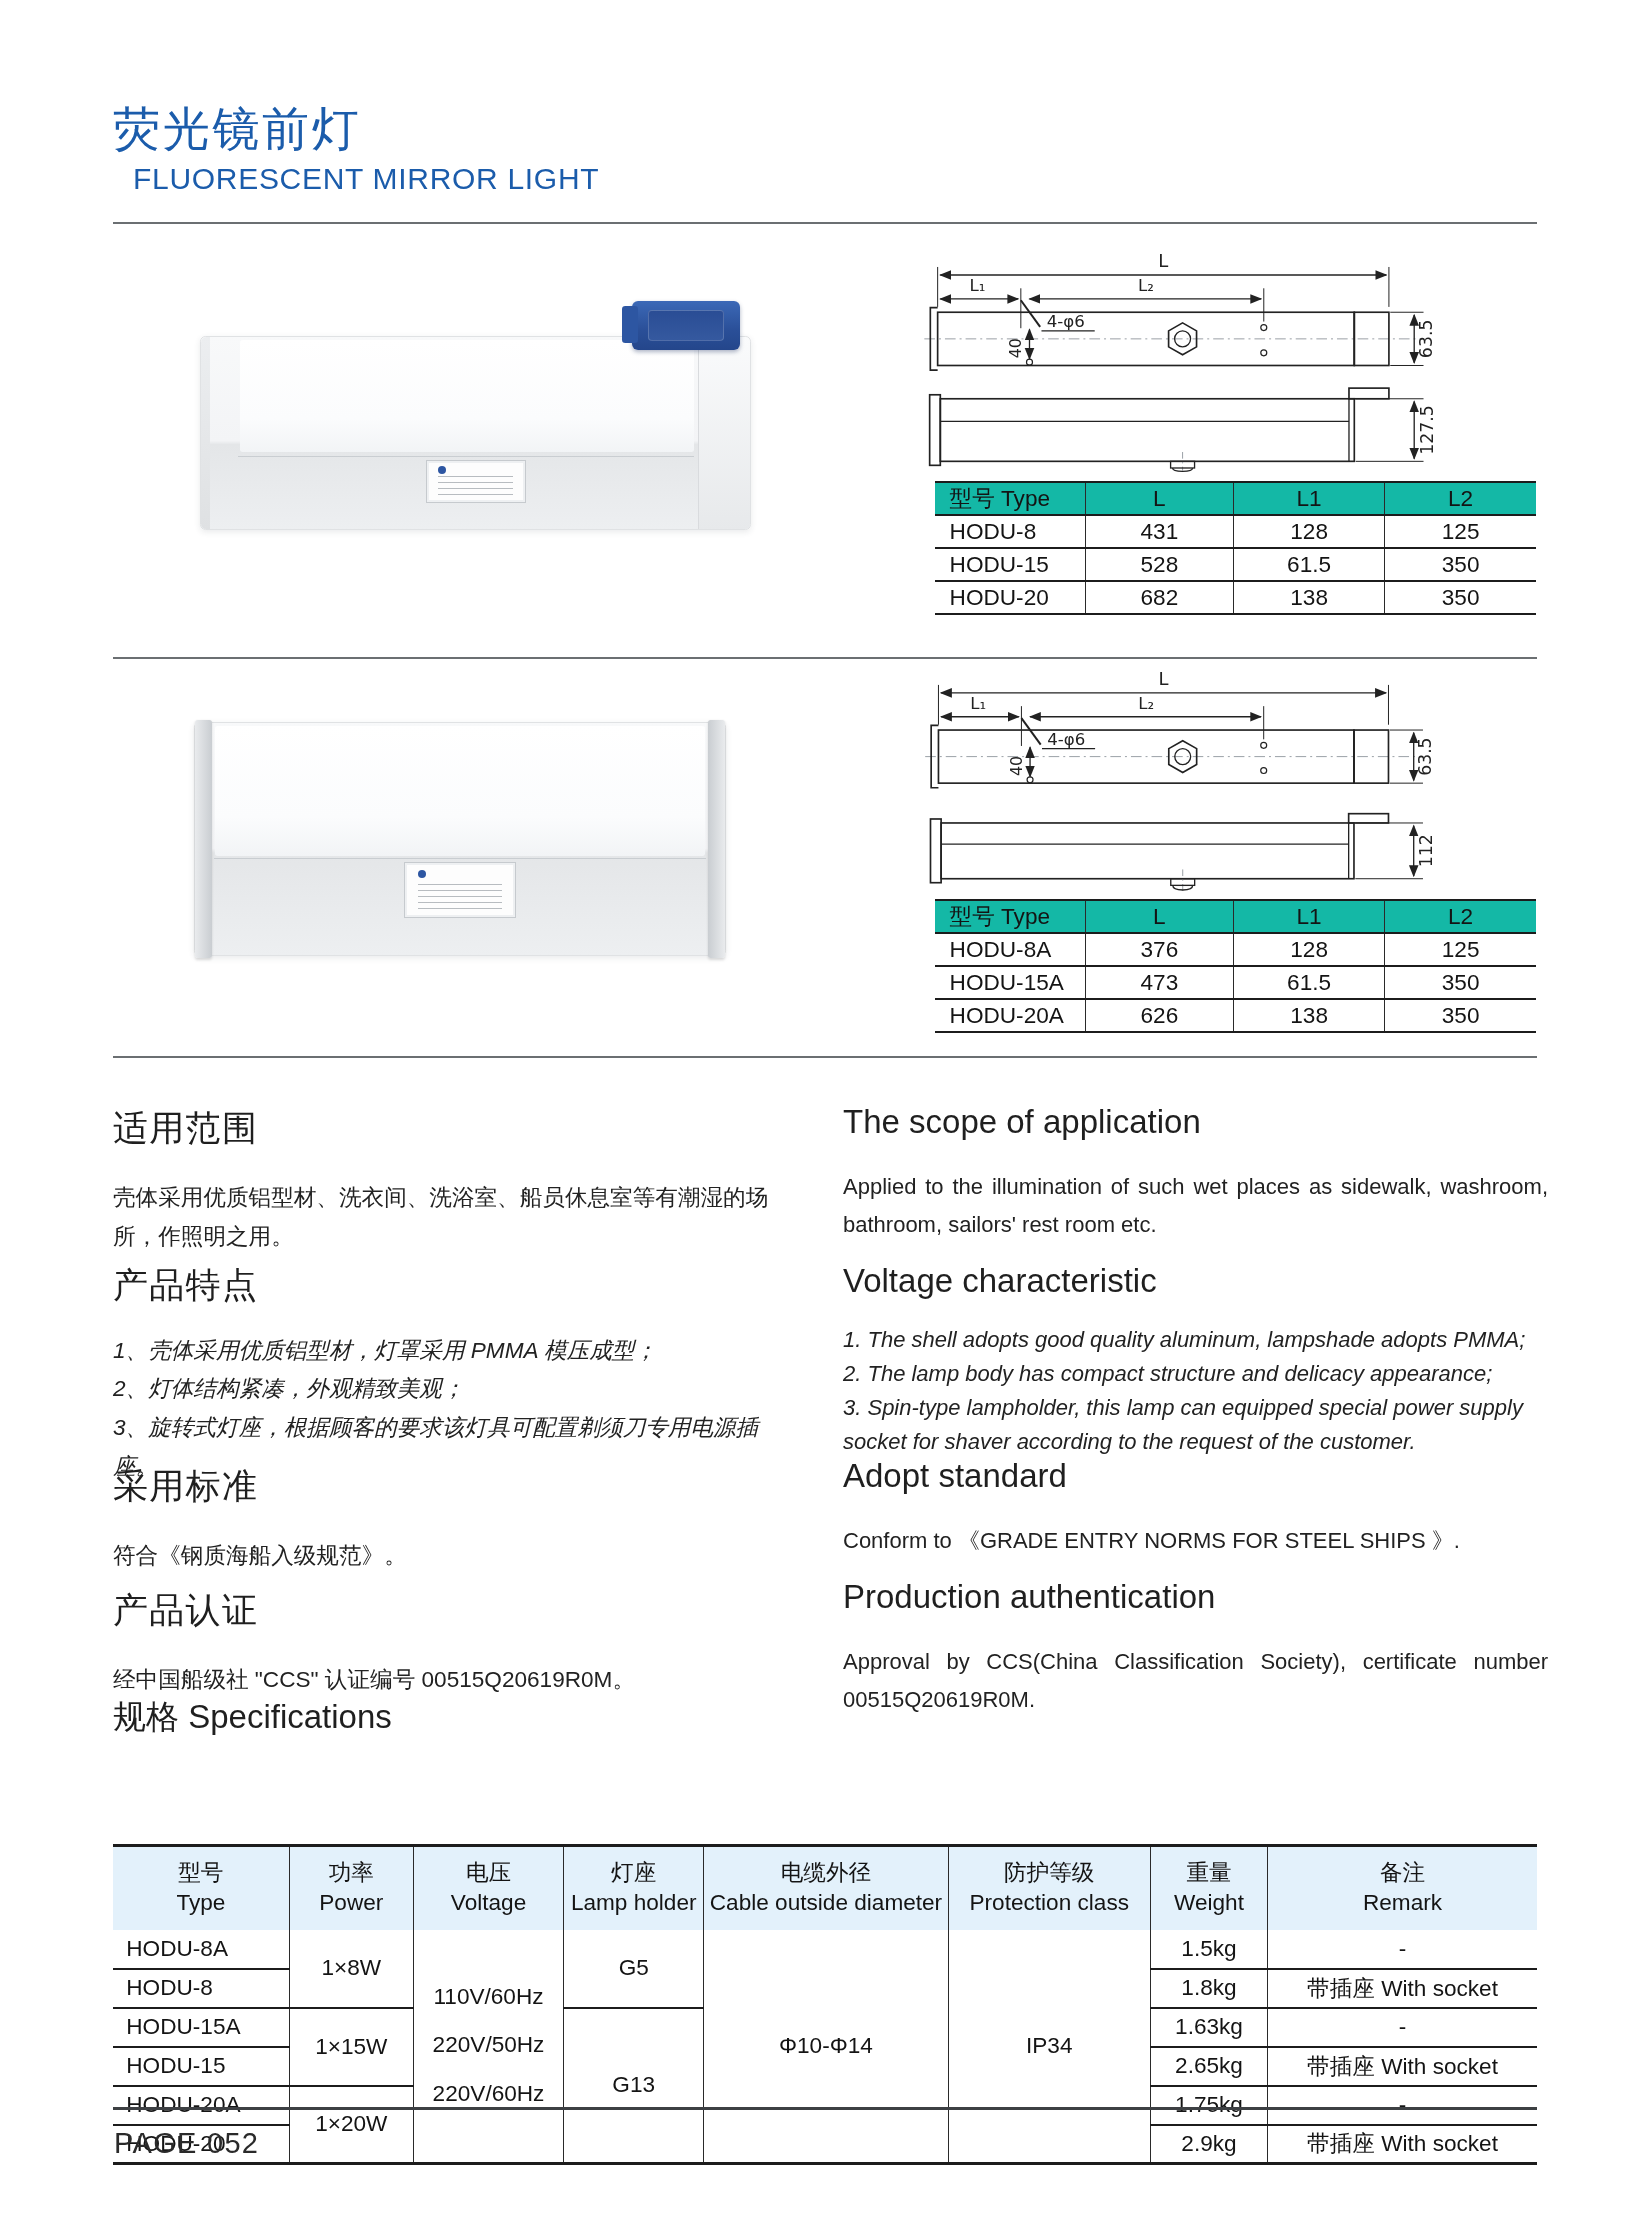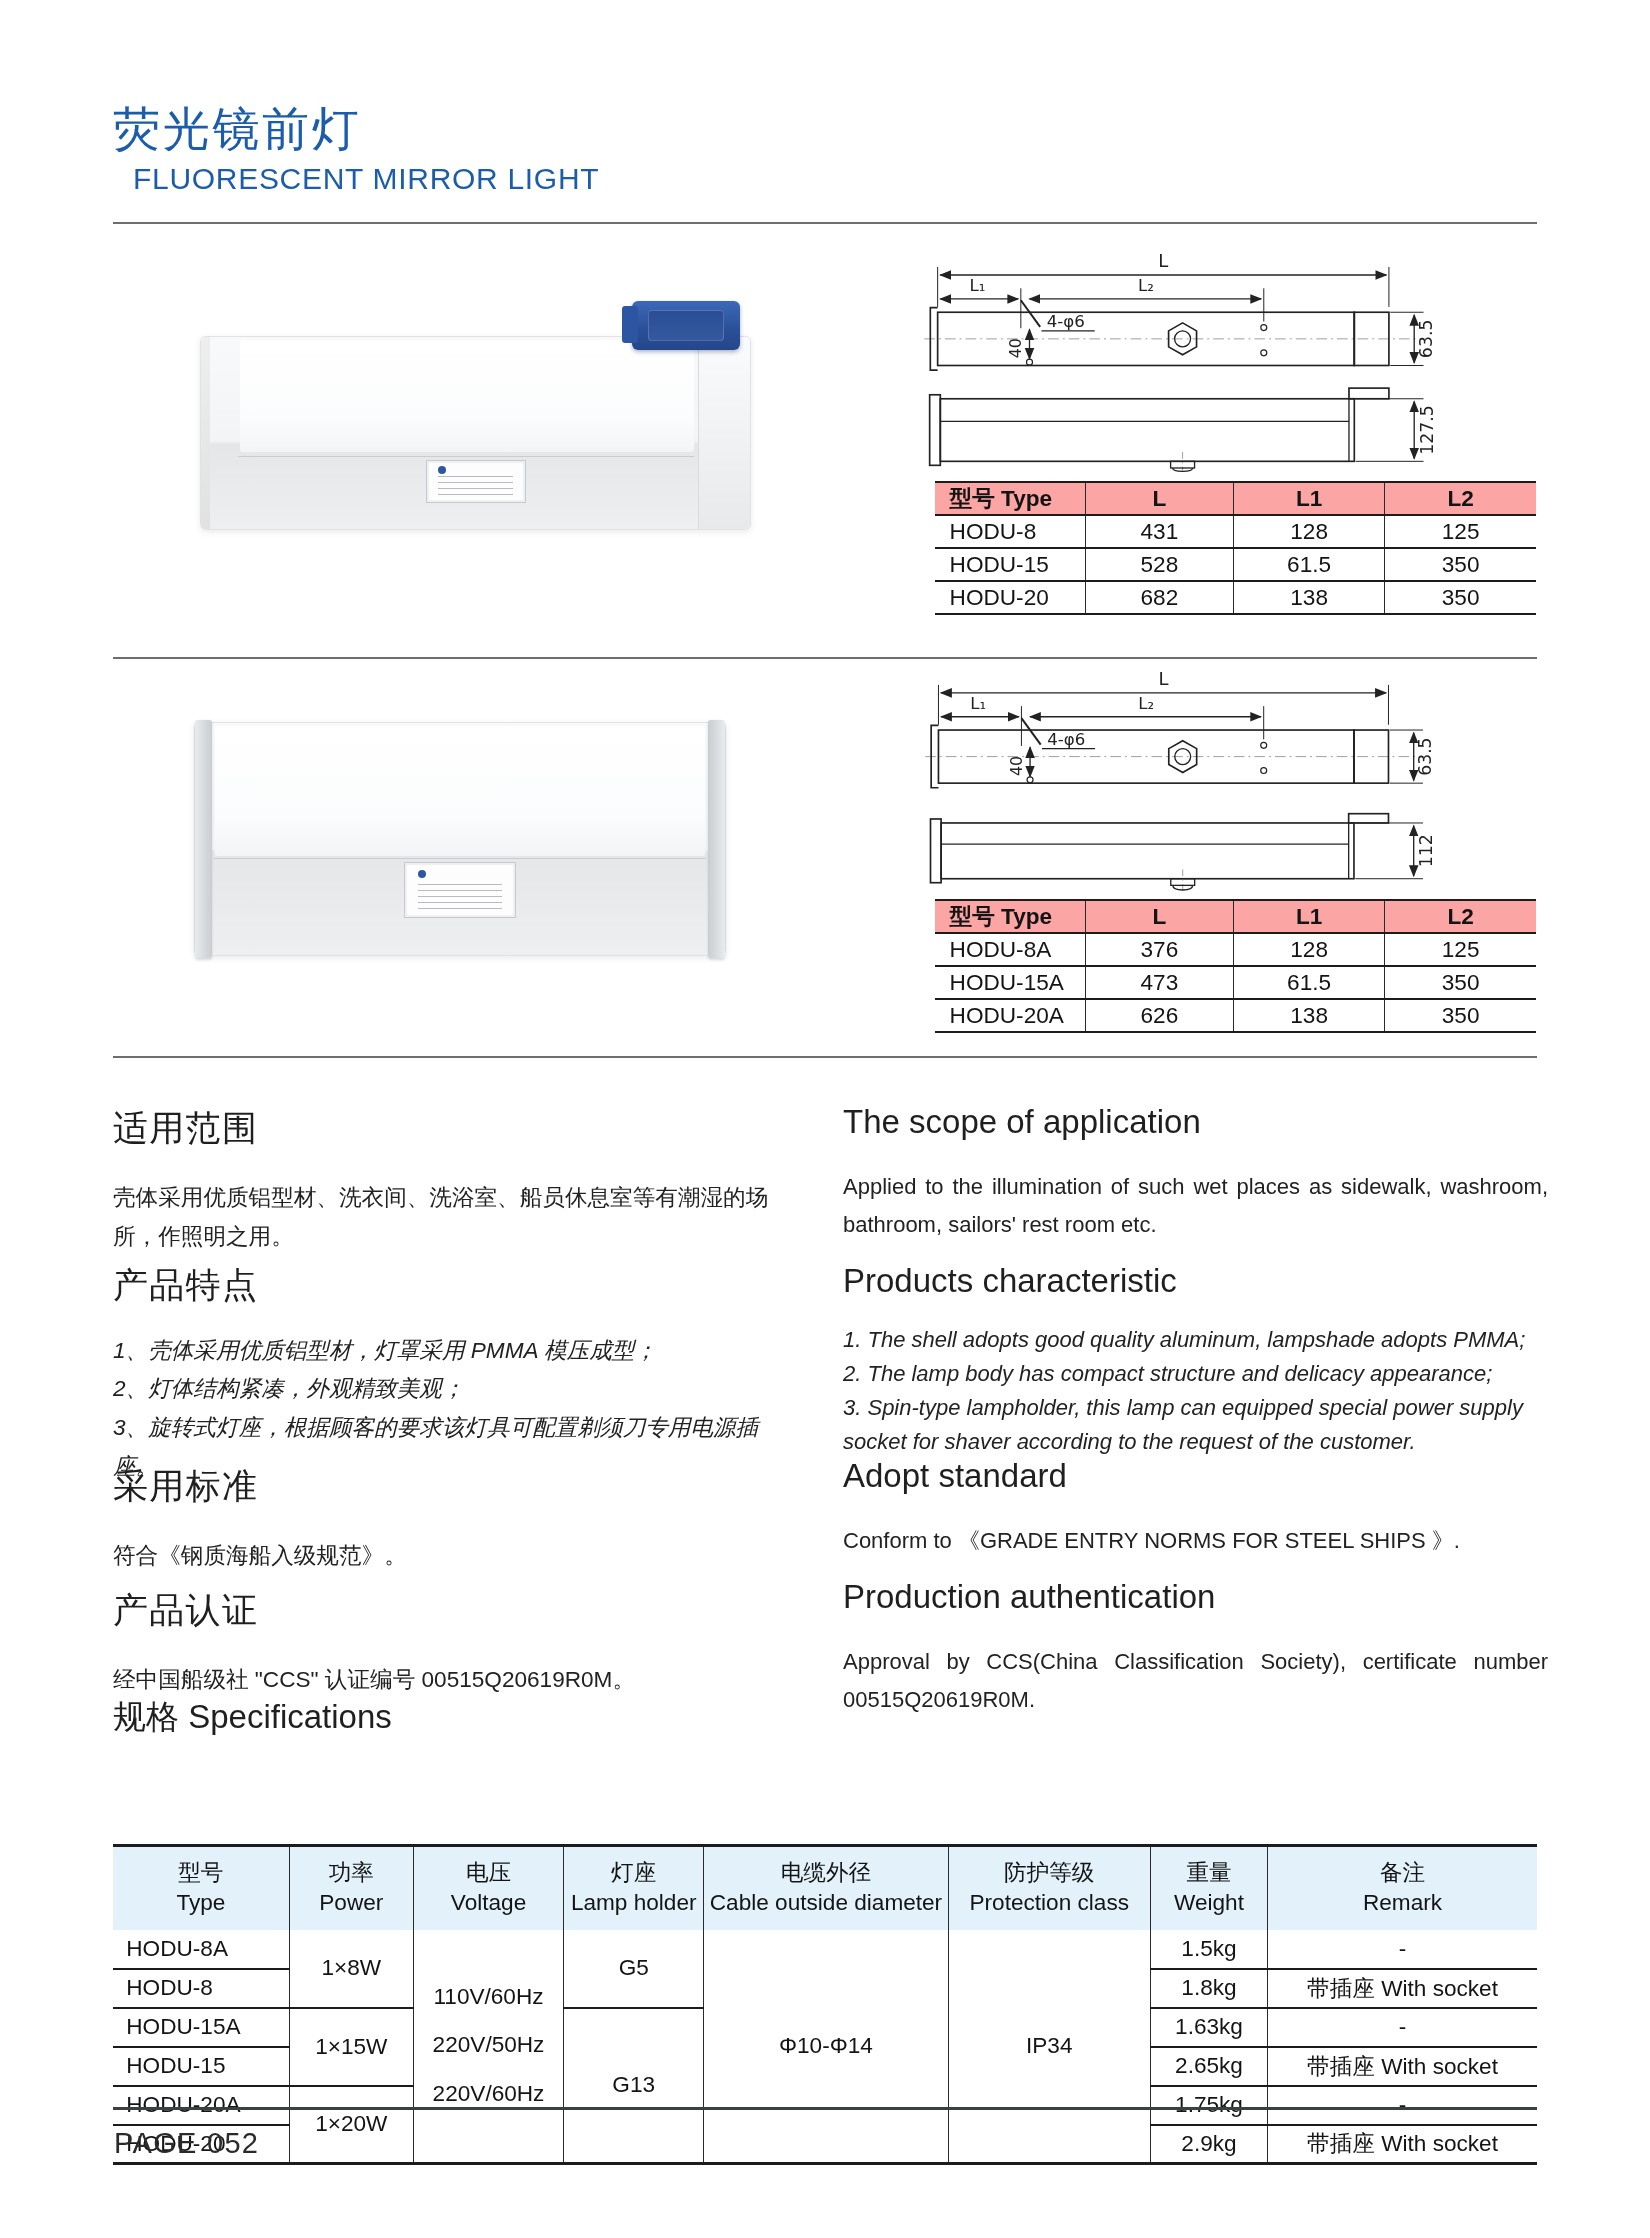--- a/index.html
+++ b/index.html
@@ -46,21 +46,21 @@
   .drawing { position:absolute; width:619px; }
   .drawing-1 { left:923px; top:247px; height:225px; }
   .drawing-2 { left:923px; top:665px; height:227px; }
   .drawing svg { width:100%; height:100%; }
   .drawing text { font-family:"DejaVu Sans","Liberation Sans",sans-serif; fill:#222; }
 
   
   .dim-table { position:absolute; left:935px; width:601px; border-collapse:collapse; table-layout:fixed;
                border-top:2.7px solid #1c1c1c; border-bottom:2.7px solid #1c1c1c; font-size:22.6px; color:#141414; }
   .dim-table-1 { top:481px; } .dim-table-2 { top:899px; }
-  .dim-table th { height:31px; background:#fca5a5; font-weight:700; }
+  .dim-table th { height:31px; background:#14b8a6; font-weight:400; }
   .dim-table td { height:33px; text-align:center; }
   .dim-table tr + tr td, .dim-table tbody tr:first-child td { border-top:2px solid #1c1c1c; }
   .dim-table th + th, .dim-table td + td { border-left:1.3px solid #2a2a2a; }
   .dim-table th:first-child, .dim-table td:first-child { text-align:left; padding-left:14.6px; }
 
   
   .sec { position:absolute; }
   .sec h2 { font-weight:500; color:#1f1f1f; }
   .sec.zh h2 { font-size:35px; letter-spacing:1.3px; }
   .sec.en h2 { font-size:33px; }
@@ -334,21 +334,21 @@
   <div class="sec zh zh-col sec-zh-auth">
     <h2>产品认证</h2>
     <p>经中国船级社 "CCS" 认证编号 00515Q20619R0M。</p>
   </div>
 
   <div class="sec en en-col sec-en-scope">
     <h2>The scope of application</h2>
     <p class="just">Applied to the illumination of such wet places as sidewalk, washroom, bathroom, sailors' rest room etc.</p>
   </div>
   <div class="sec en en-col sec-en-feat">
-    <h2>Products characteristic</h2>
+    <h2>Voltage characteristic</h2>
     <ul>
       <li>1. The shell adopts good quality aluminum, lampshade adopts PMMA;</li>
       <li>2. The lamp body has compact structure and delicacy appearance;</li>
       <li>3. Spin-type lampholder, this lamp can equipped special power supply socket for shaver according to the request of the customer.</li>
     </ul>
   </div>
   <div class="sec en en-col sec-en-std">
     <h2>Adopt standard</h2>
     <p>Conform to 《GRADE ENTRY NORMS FOR STEEL SHIPS 》.</p>
   </div>

